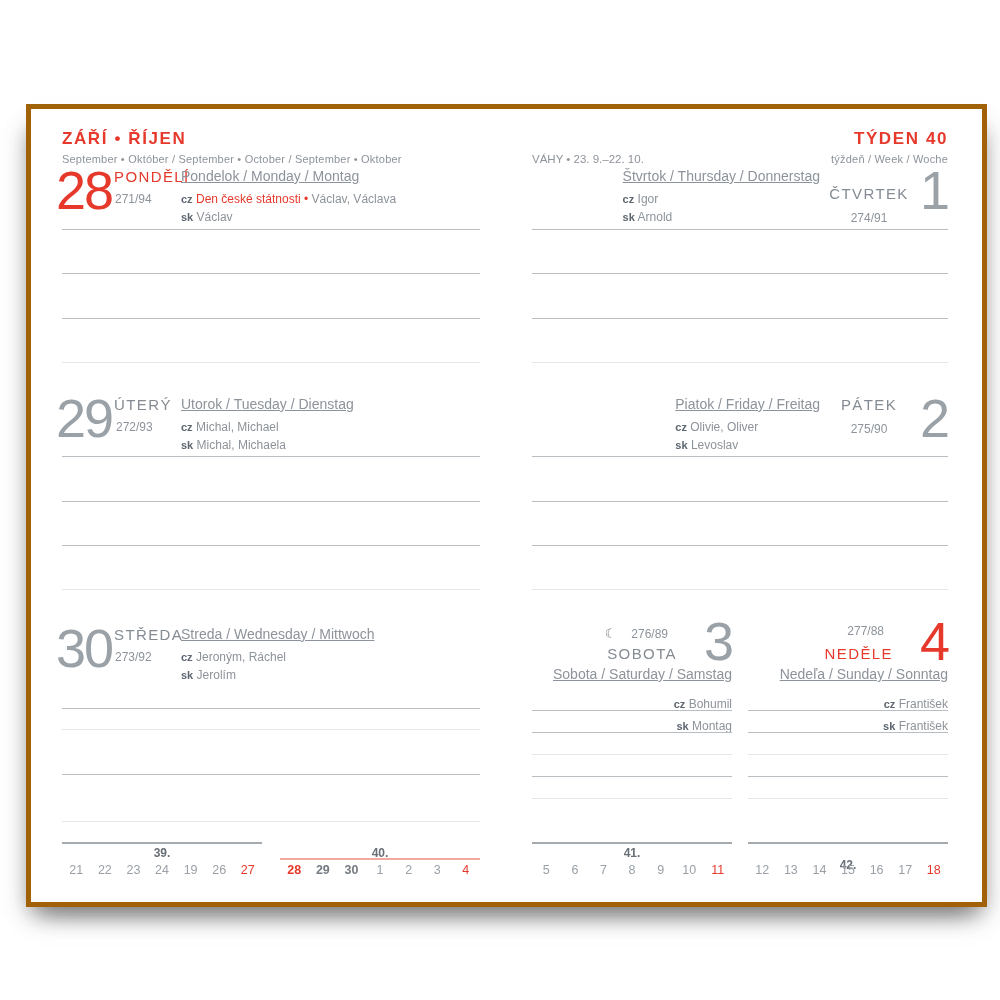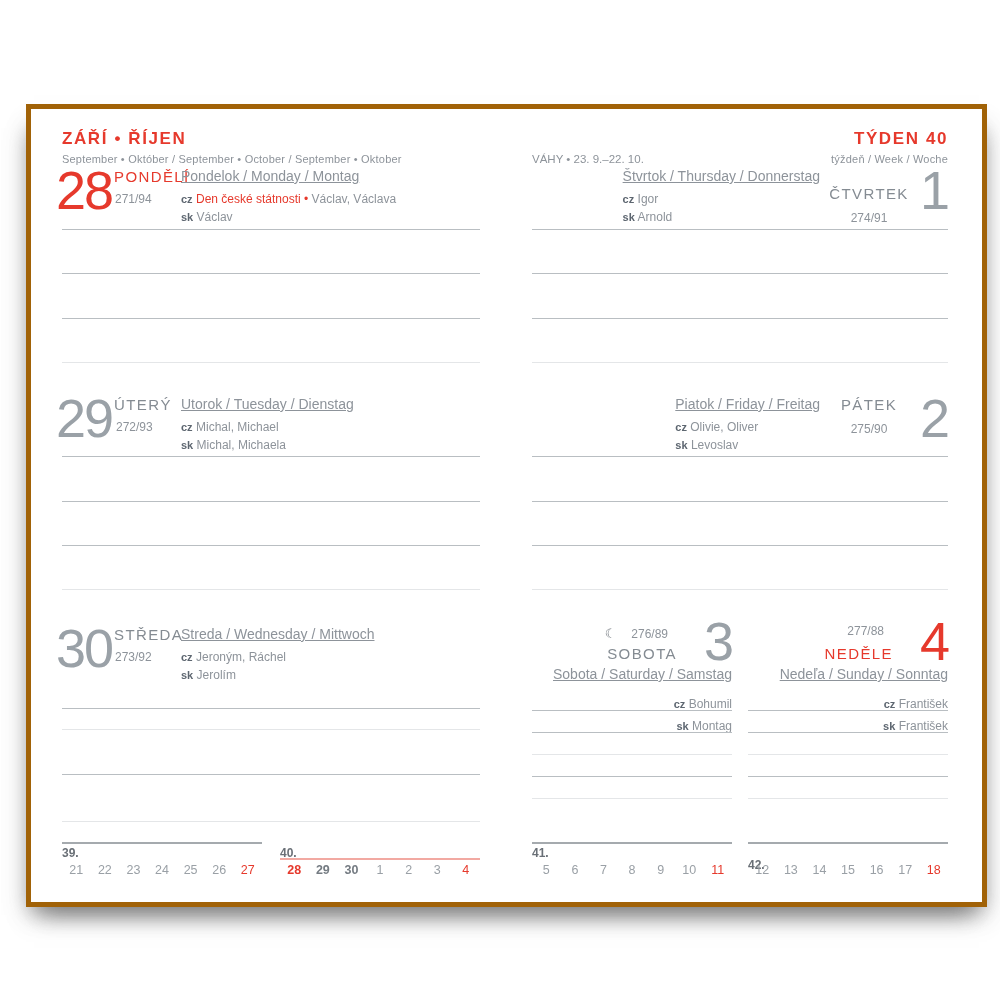--- a/index.html
+++ b/index.html
@@ -47,21 +47,21 @@
   .info .nm.czrow{margin-top:6px;}
   .info .nm.skrow{margin-top:1px;}
 
   .rule{position:absolute;height:1px;background:var(--rule-med);}
   .rule.light{background:var(--rule-light);}
 
   .moon{font-size:13px;color:#6b7178;margin-right:15px;}
 
   .mc-rule{position:absolute;height:2px;background:var(--mc-rule);}
   .mc-rule.hl{background:var(--pink-rule);}
-  .mc-label{position:absolute;font-size:12px;font-weight:700;color:#696f76;width:100%;}
+  .mc-label{position:absolute;font-size:12px;font-weight:700;color:#696f76;text-align:center;width:100%;}
   .mc-dates{position:absolute;display:flex;width:100%;}
   .mc-d{flex:1 1 0;text-align:center;font-size:12.5px;color:#9aa0a6;}
   .mc-d.red{color:var(--red);}
   .mc-d.redb{color:var(--red);font-weight:700;}
   .mc-d.darkb{color:#747b82;font-weight:700;}
   .mc-week{position:absolute;height:45px;}
 </style>
 </head>
 <body>
 
@@ -187,21 +187,21 @@
   <div class="rule light" style="left:717px;top:689px;width:200px;"></div>
 
   <div class="mc-week" style="left:31px;top:733px;width:200px;">
     <div class="mc-rule" style="left:0;top:0;width:100%;"></div>
     <div class="mc-label" style="top:4px;">39.</div>
     <div class="mc-dates" style="top:21px;">
         <span class="mc-d">21</span>
         <span class="mc-d">22</span>
         <span class="mc-d">23</span>
         <span class="mc-d">24</span>
-        <span class="mc-d">25</span>
+        <span class="mc-d">19</span>
         <span class="mc-d">26</span>
         <span class="mc-d red">27</span>
       </div>
   </div>
   <div class="mc-week" style="left:249px;top:733px;width:200px;">
     <div class="mc-rule hl" style="left:0;top:16px;width:100%;"></div>
     <div class="mc-label" style="top:4px;">40.</div>
     <div class="mc-dates" style="top:21px;">
         <span class="mc-d redb">28</span>
         <span class="mc-d darkb">29</span>

